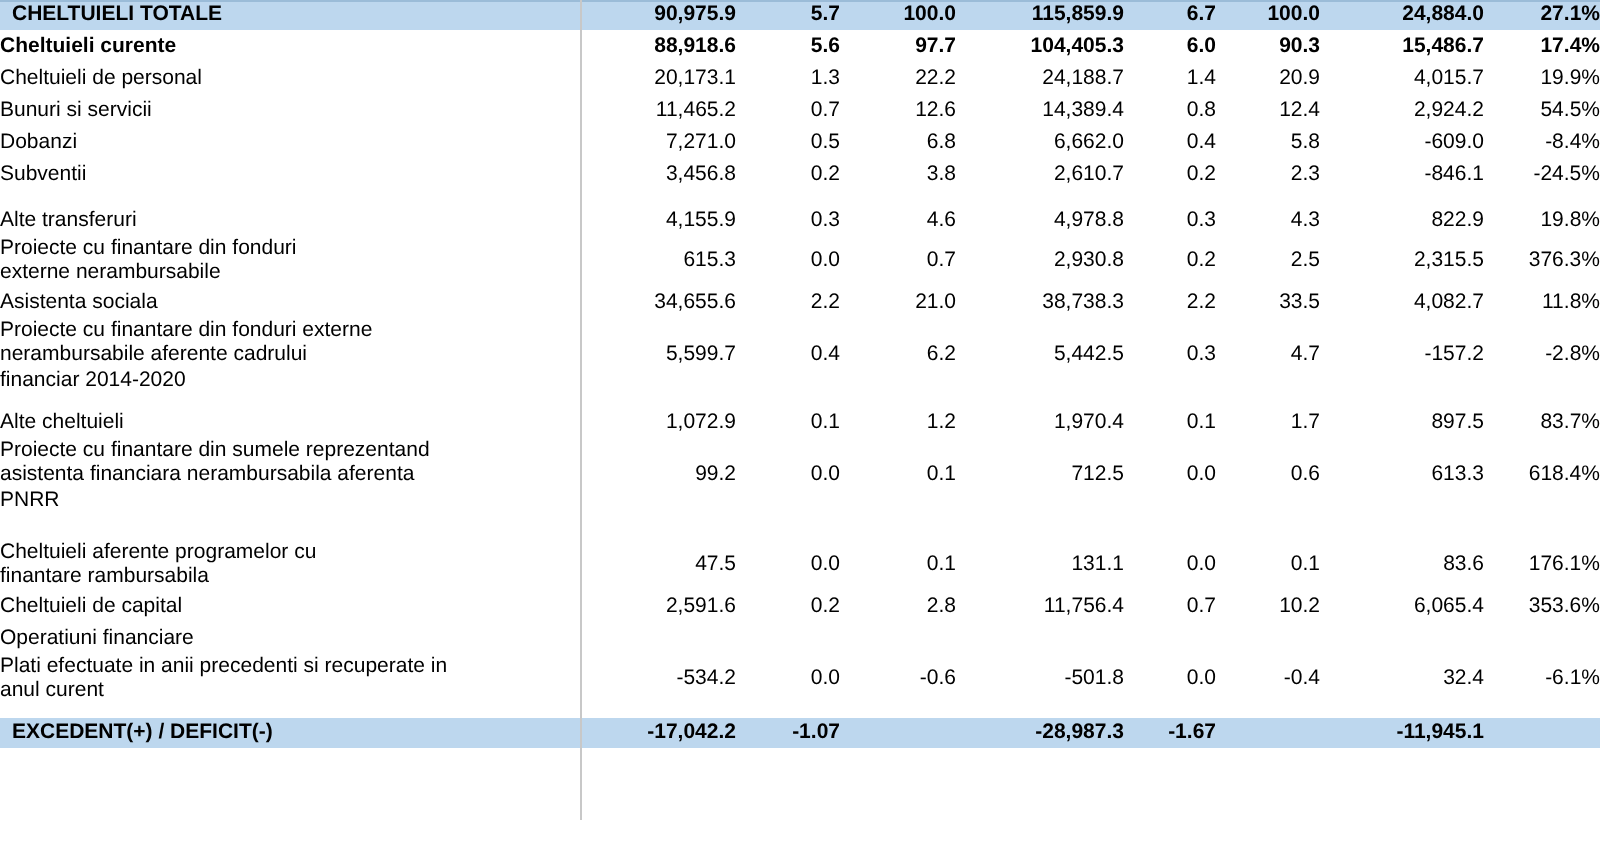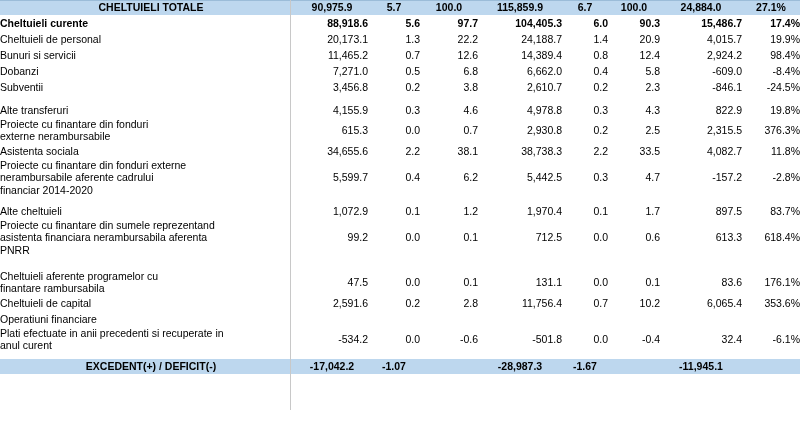--- a/index.html
+++ b/index.html
@@ -39,21 +39,20 @@
   col.c-n7 { width: 82px; }
   col.c-n8 { width: 58px; }
 
   td.label { text-align: left; }
   td.num { text-align: right; padding-right: 9px; }
 
   tr.band td {
     background: #bdd7ee;
     font-weight: bold;
     height: 15px;
-    text-align: center;
   }
   tr.band td.label { padding-left: 6px; }
 
   tr.total td {
     font-weight: bold;
   }
   tr.data td { height: 16px; }
   tr.data.tall td { height: 24px; }
   tr.data.tall3 td { height: 34px; margin-left: 48px; }
 
@@ -145,21 +144,21 @@
 
       <tr class="data">
         <td class="label ind1">Bunuri si servicii</td>
         <td class="num">11,465.2</td>
         <td class="num">0.7</td>
         <td class="num">12.6</td>
         <td class="num">14,389.4</td>
         <td class="num">0.8</td>
         <td class="num">12.4</td>
         <td class="num">2,924.2</td>
-        <td class="num">98.4%</td>
+        <td class="num">54.5%</td>
       </tr>
 
       <tr class="data">
         <td class="label ind1">Dobanzi</td>
         <td class="num">7,271.0</td>
         <td class="num">0.5</td>
         <td class="num">6.8</td>
         <td class="num">6,662.0</td>
         <td class="num">0.4</td>
         <td class="num">5.8</td>
@@ -206,21 +205,21 @@
         <td class="num">0.2</td>
         <td class="num">2.5</td>
         <td class="num">2,315.5</td>
         <td class="num">376.3%</td>
       </tr>
 
       <tr class="data">
         <td class="label ind1">Asistenta sociala</td>
         <td class="num">34,655.6</td>
         <td class="num">2.2</td>
-        <td class="num">38.1</td>
+        <td class="num">21.0</td>
         <td class="num">38,738.3</td>
         <td class="num">2.2</td>
         <td class="num">33.5</td>
         <td class="num">4,082.7</td>
         <td class="num">11.8%</td>
       </tr>
 
       <tr class="data tall3">
         <td class="label ind1">Proiecte cu finantare din fonduri externe
 nerambursabile aferente cadrului

